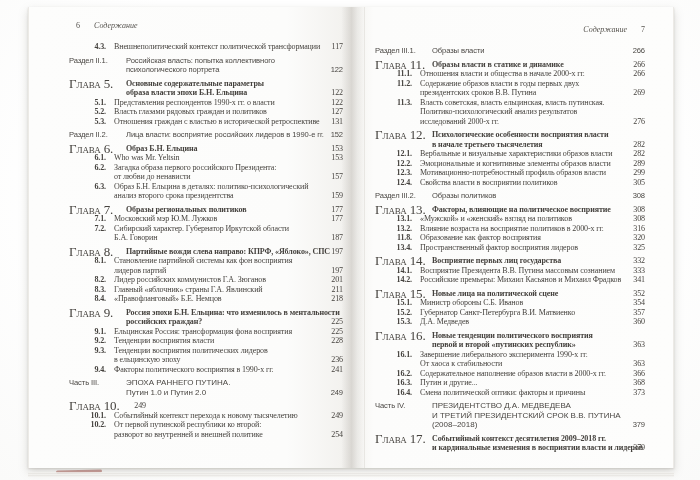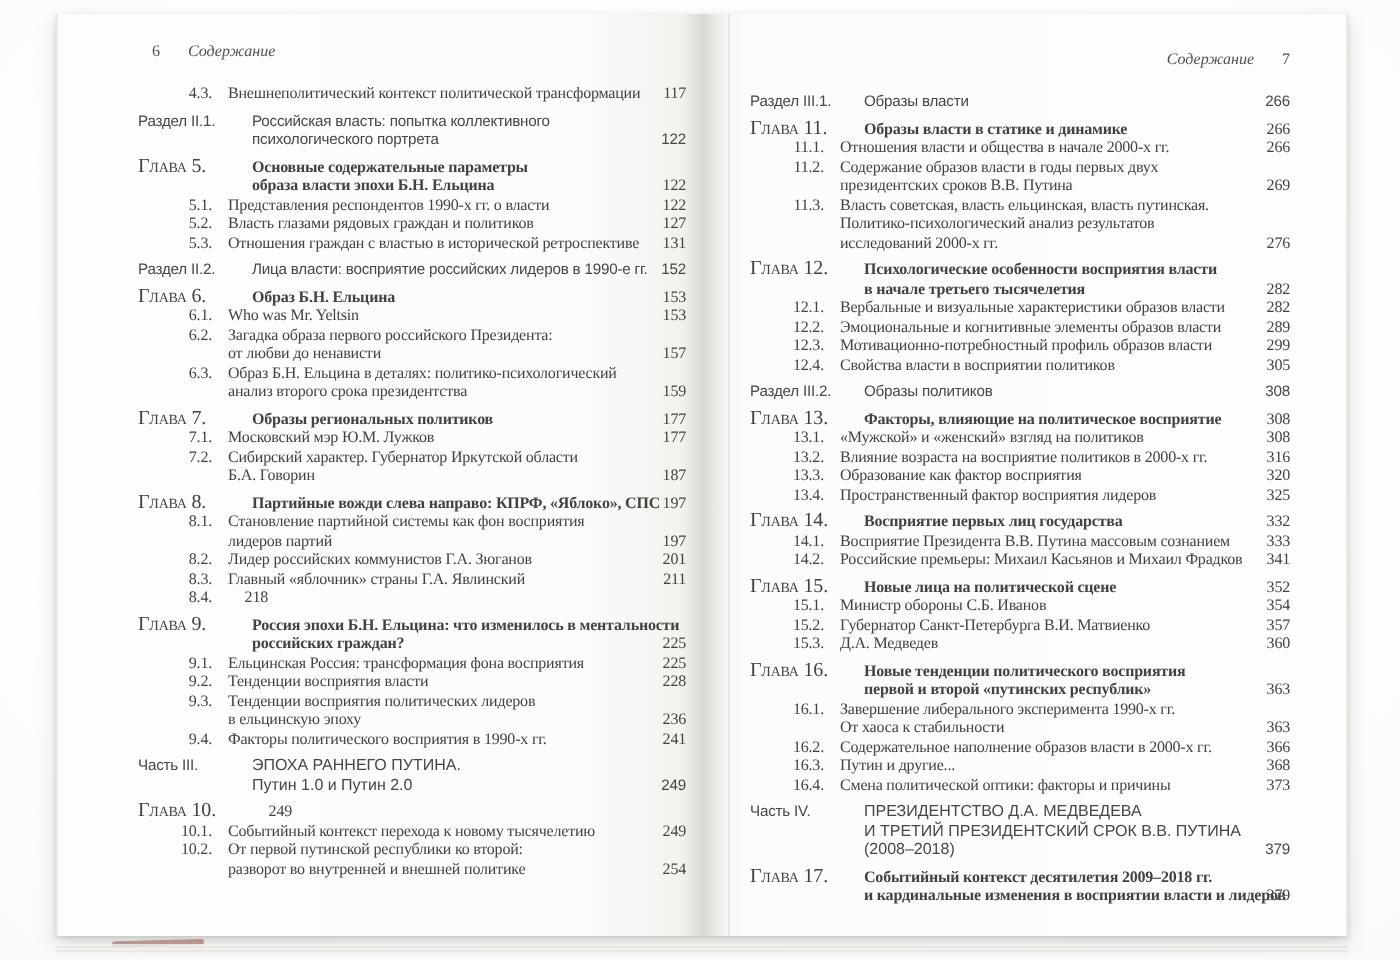--- a/index.html
+++ b/index.html
@@ -45,23 +45,23 @@
   .pg-header .num{font-style:normal;}
   .page.left .pg-header .num{margin-right:14px;}
   .page.right .pg-header .num{margin-left:14px;}
 
   .toc{font-size:8px;line-height:9.5px;letter-spacing:-0.1px;}
   .row{display:flex;align-items:flex-start;}
   .row .lbl{flex:none;width:45px;white-space:nowrap;}
   .row .txt{flex:1;min-width:0;}
   .row .txt div{white-space:nowrap;}
   .row .pg{flex:none;min-width:20px;text-align:right;align-self:flex-end;}
-  .row.sub .lbl{text-align:right;padding-right:8px;box-sizing:border-box;}
+  .row.sub .lbl{text-align:right;padding-right:8px;box-sizing:border-box;font-weight:bold;}
   .row.section,.row.chapter,.row.part{margin-top:4px;gap:12px;}
-  .row.chapter .lbl{font-variant:small-caps;font-size:10px;}
+  .row.chapter .lbl{font-variant:small-caps;font-size:13px;}
   .row.chapter .txt{font-weight:700;}
   .row.section .lbl,.row.section .txt,.row.section .pg,
   .row.part .lbl,.row.part .txt,.row.part .pg{
     font-family:"Liberation Sans", sans-serif;font-size:7.6px;color:#4a4743;}
   .row.part .txt{font-size:8px;letter-spacing:0;}
 </style>
 </head>
 <body>
 
 <div class="photo"></div>
@@ -203,20 +203,23 @@
   </div>
         <div class="row sub">
     <span class="lbl">8.3.</span>
     <span class="txt">
             <div>Главный «яблочник» страны Г.А. Явлинский</div>
           </span>
     <span class="pg">211</span>
   </div>
         <div class="row sub">
     <span class="lbl">8.4.</span>
+    <span class="txt">
+            <div>«Правофланговый» Б.Е. Немцов</div>
+          </span>
     <span class="pg">218</span>
   </div>
         <div class="row chapter">
     <span class="lbl">Глава 9.</span>
     <span class="txt">
             <div>Россия эпохи Б.Н. Ельцина: что изменилось в ментальности</div>
             <div>российских граждан?</div>
           </span>
     <span class="pg">225</span>
   </div>
@@ -381,21 +384,21 @@
     <span class="pg">308</span>
   </div>
         <div class="row sub">
     <span class="lbl">13.2.</span>
     <span class="txt">
             <div>Влияние возраста на восприятие политиков в 2000-х гг.</div>
           </span>
     <span class="pg">316</span>
   </div>
         <div class="row sub">
-    <span class="lbl">13.3.</span>
+    <span class="lbl">11.8.</span>
     <span class="txt">
             <div>Образование как фактор восприятия</div>
           </span>
     <span class="pg">320</span>
   </div>
         <div class="row sub">
     <span class="lbl">13.4.</span>
     <span class="txt">
             <div>Пространственный фактор восприятия лидеров</div>
           </span>

